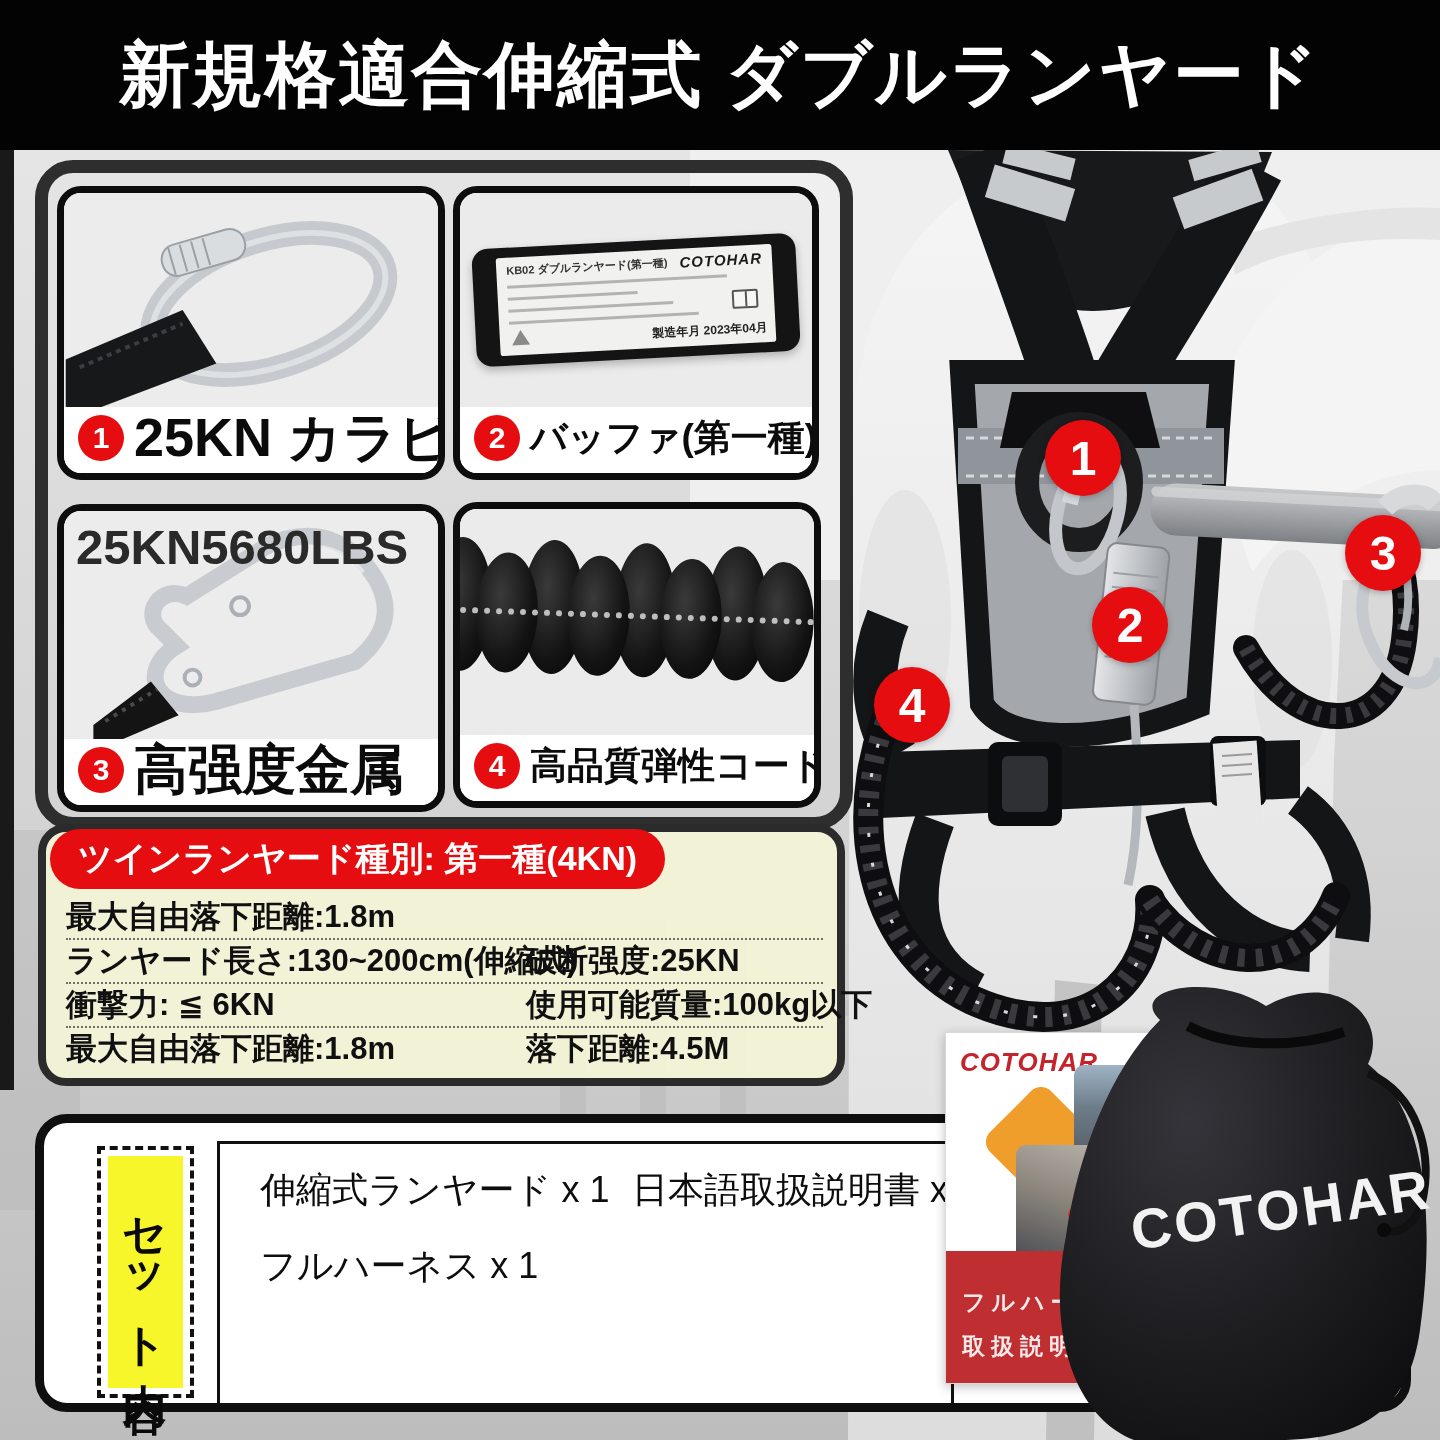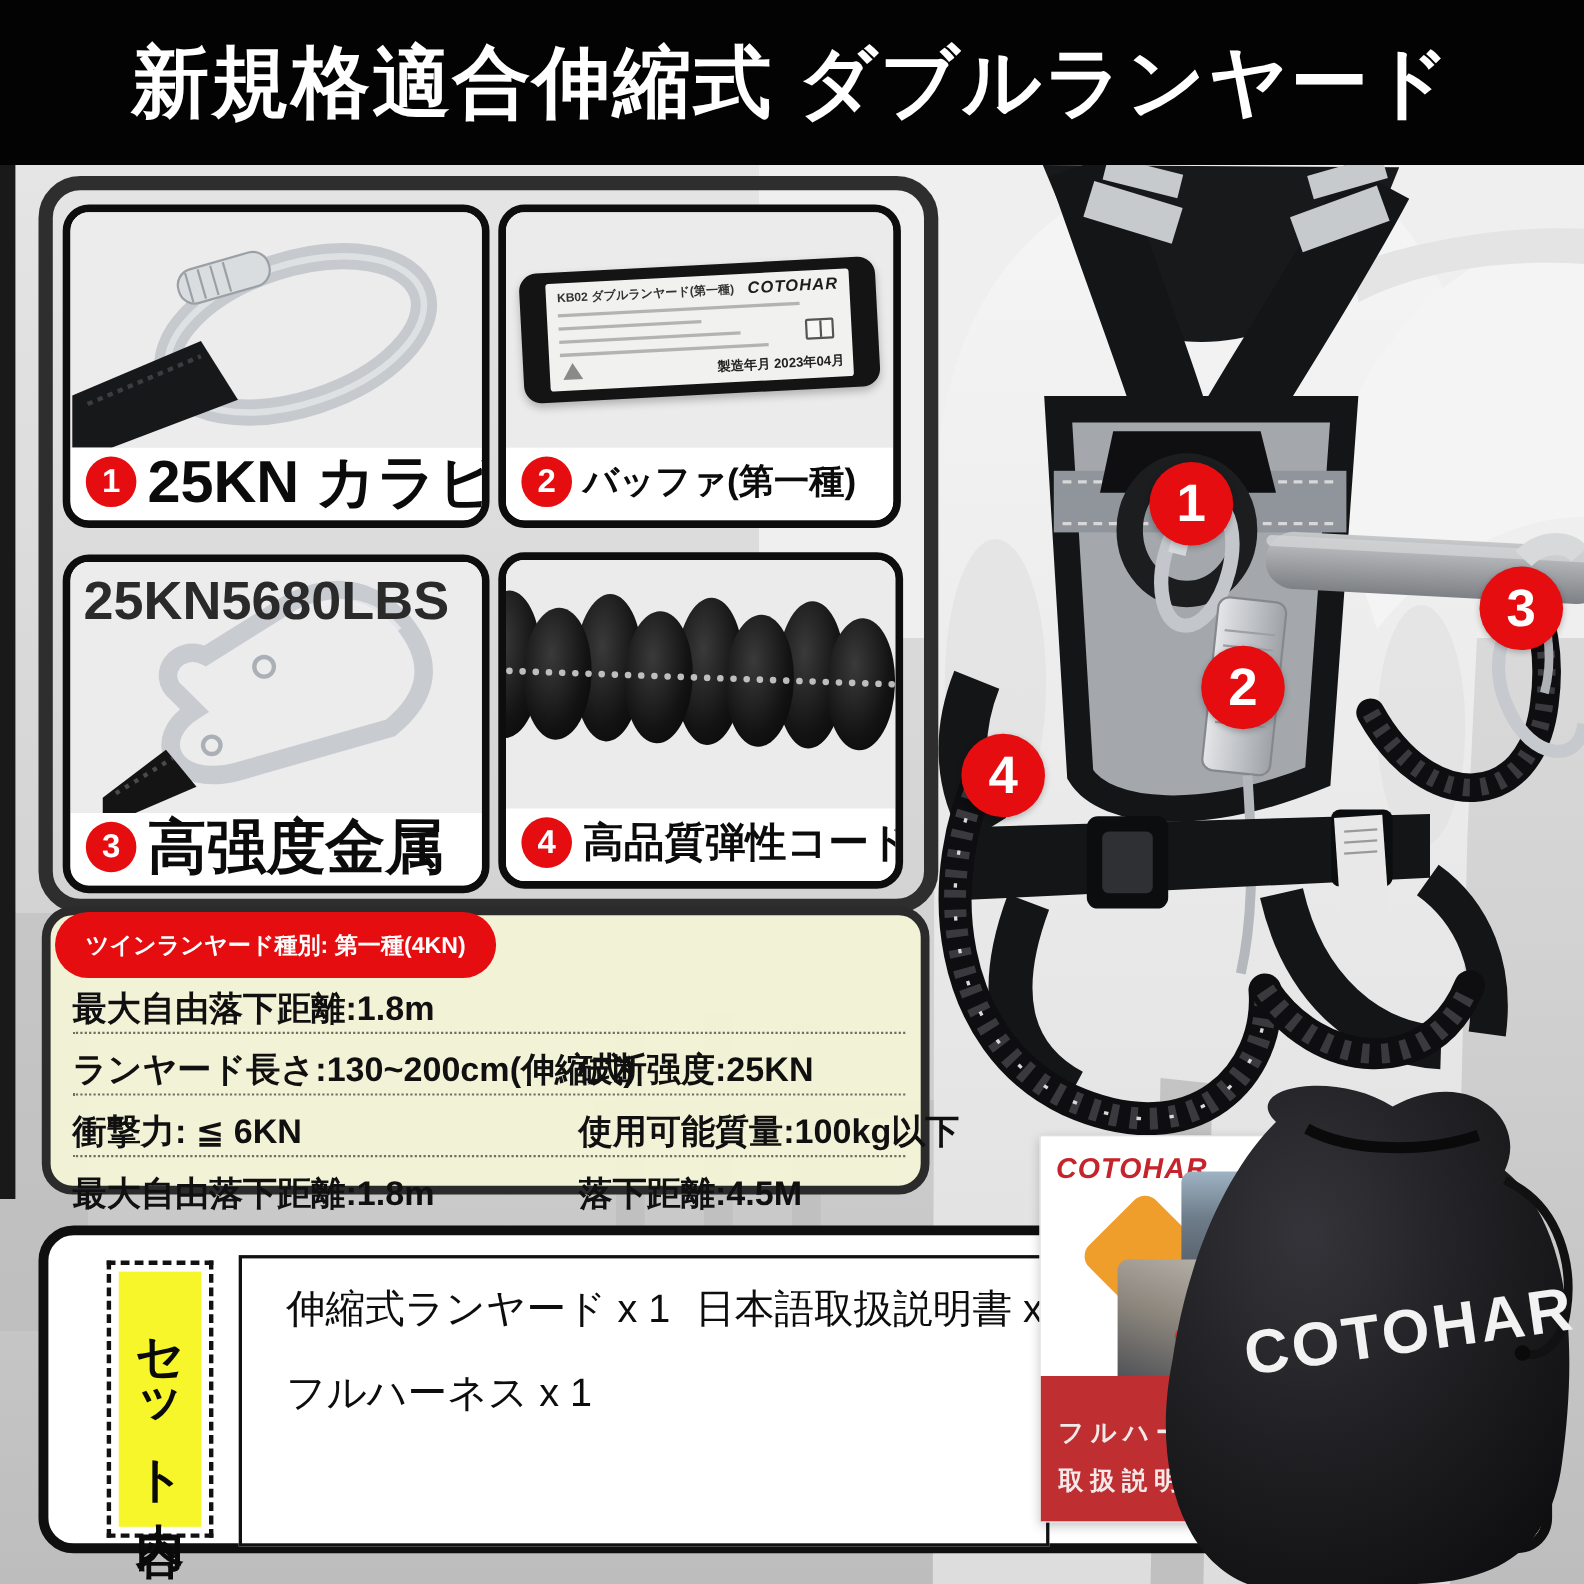--- a/index.html
+++ b/index.html
@@ -36,21 +36,21 @@
   .fbox .photo{position:relative;flex:1;background:#ebebeb;overflow:hidden;}
   .fbox .label-row{
     height:66px;background:#fff;display:flex;align-items:center;gap:10px;
     padding:0 8px 4px 14px;flex:none;
   }
   .num-dot{
     width:46px;height:46px;border-radius:50%;background:#e60d10;color:#fff;flex:none;
     display:flex;align-items:center;justify-content:center;font-size:30px;font-weight:800;
   }
   .fbox .label-text{font-size:54px;font-weight:700;white-space:nowrap;color:#0b0b0b;}
-  #fbox-2 .label-text{font-size:32px;}
+  #fbox-2 .label-text{font-size:37px;}
   #fbox-4 .label-text{font-size:37px;}
   .overlay-text{
     position:absolute;left:12px;top:8px;font-size:49px;font-weight:600;color:#2a2a2a;z-index:2;
   }
   
   .buf-body{
     position:absolute;left:14px;top:48px;right:14px;height:118px;background:#141414;
     border-radius:16px;transform:rotate(-3deg);box-shadow:0 4px 8px rgba(0,0,0,.25);
   }
   .buf-label{
@@ -73,27 +73,27 @@
     width:62px;height:134px;border-radius:50%;flex:none;margin-left:-16px;
     background:radial-gradient(ellipse at 40% 35%,#3a3a3a 0%,#131313 60%,#050505 100%);
   }
   .bead:nth-child(even){transform:translateY(14px);height:120px;}
   .coil-dots{position:absolute;left:0;right:0;top:104px;border-top:6px dotted #cfcfcf;transform:rotate(2deg);opacity:.9;}
   
   .pill{
     position:absolute;left:50px;top:829px;height:60px;z-index:13;background:#e60d10;
     border-radius:32px;display:flex;align-items:center;padding:0 28px;
   }
-  .pill span{color:#fff;font-size:21px;font-weight:800;white-space:nowrap;}
+  .pill span{color:#fff;font-size:34px;font-weight:800;white-space:nowrap;}
   
   .spec-panel{
     position:absolute;left:38px;top:824px;width:807px;height:262px;z-index:12;
     background:rgba(243,243,215,0.95);border:8px solid #2b2b2b;border-radius:28px;
   }
-  .spec-rows{position:absolute;left:20px;right:14px;top:64px;bottom:8px;display:flex;flex-direction:column;gap:12px;}
+  .spec-rows{position:absolute;left:20px;right:14px;top:64px;bottom:8px;display:flex;flex-direction:column;}
   .spec-row{
     flex:1;display:grid;grid-template-columns:460px 1fr;align-items:center;
     font-size:31px;font-weight:700;color:#101010;white-space:nowrap;
   }
   .spec-row.sep{border-bottom:2px dotted #6e6e66;}
   
   .set-panel{
     position:absolute;left:35px;top:1114px;width:1376px;height:298px;z-index:14;
     background:#fff;border:9px solid #0f0f0f;border-radius:32px;
   }

